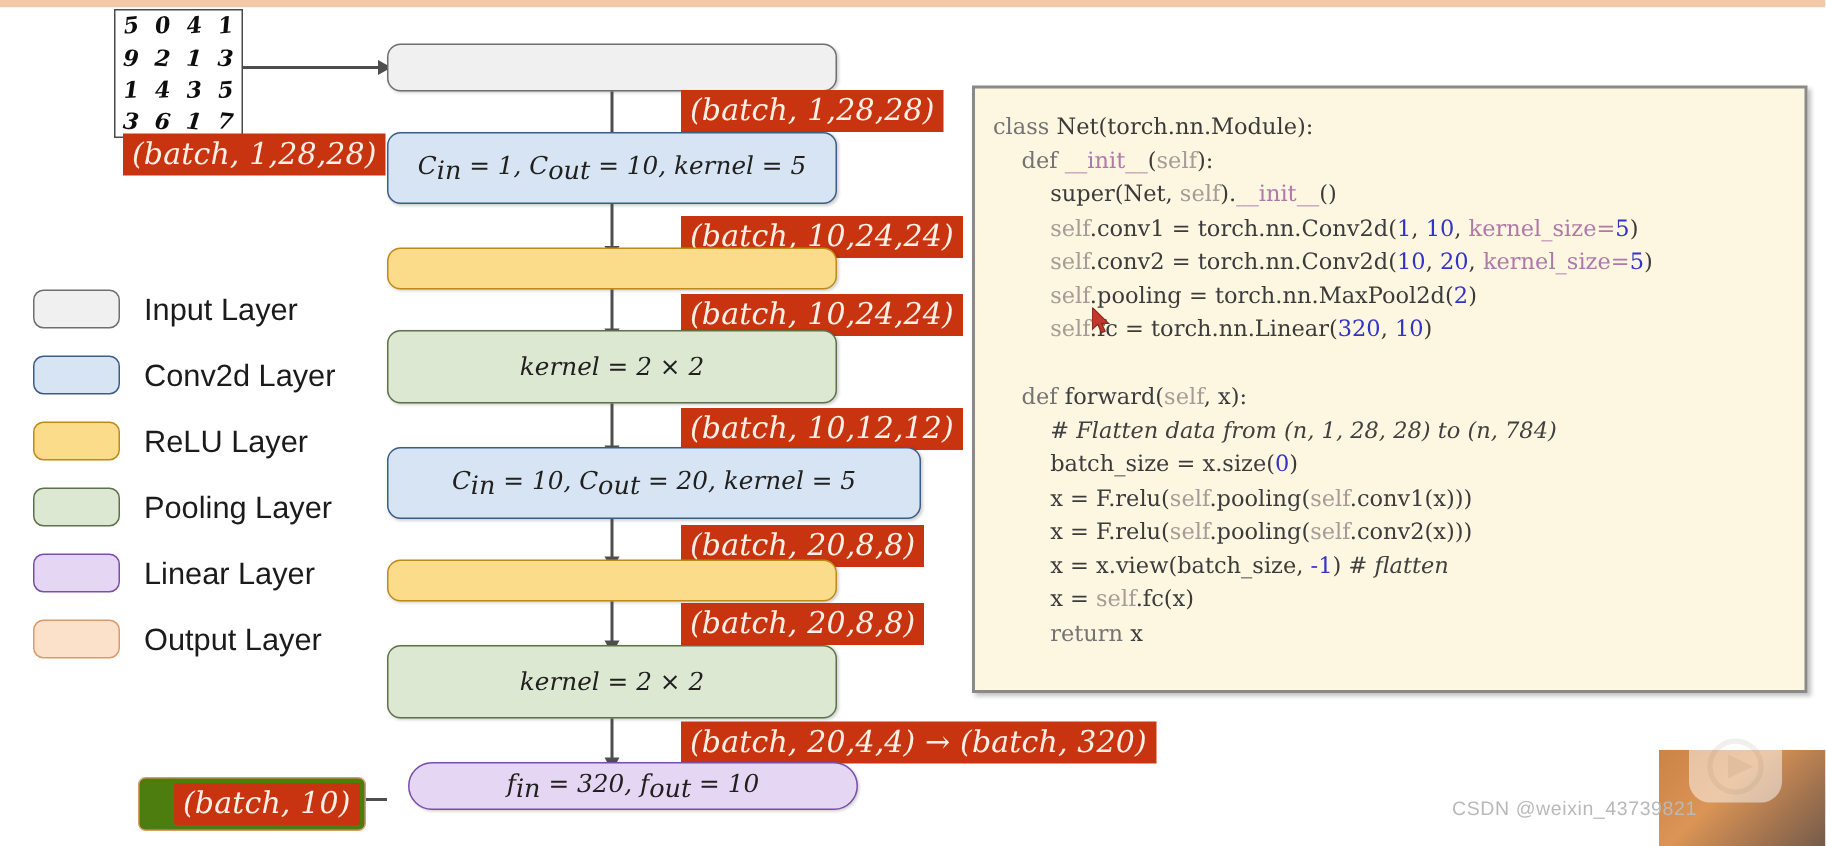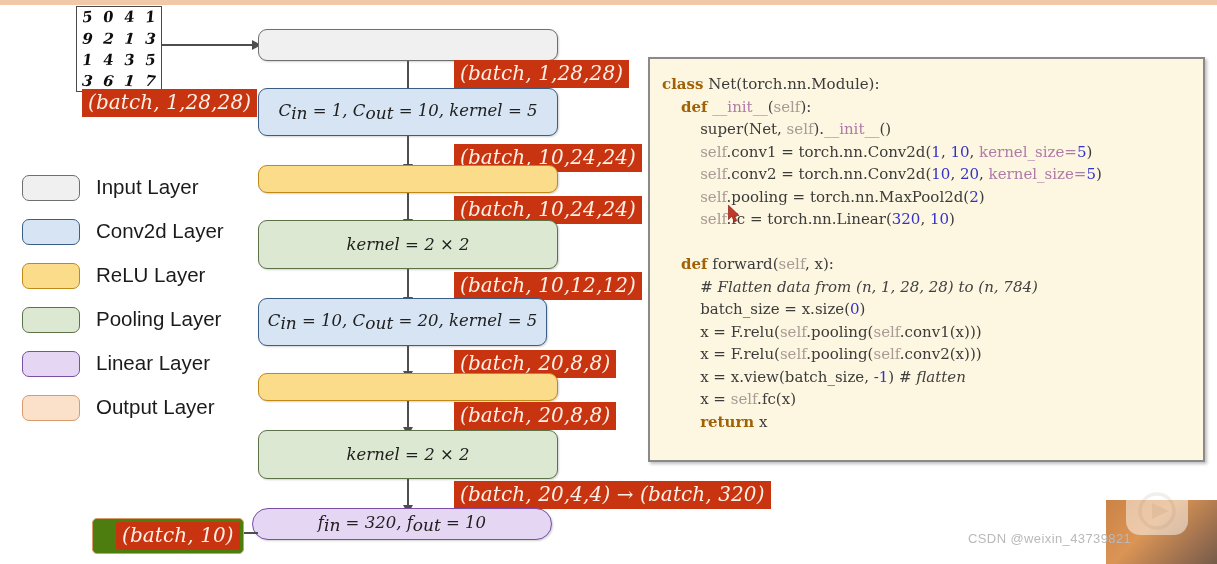--- a/index.html
+++ b/index.html
@@ -35,21 +35,21 @@
     margin-left:20px;
   }
   .out-chip{
     position:absolute;background:#4d7c0f;border:1.5px solid #d99a6c;
     border-radius:5px;padding:3px;
   }
   .out-chip .tensor-label{position:static;display:block;border-radius:2px;}
 
   
   .legend{position:absolute;left:22px;top:175px;}
-  .legend-row{display:flex;align-items:flex-start;height:44px;}
+  .legend-row{display:flex;align-items:flex-end;height:44px;}
   .legend-swatch{width:58px;height:26px;border-radius:7px;margin-right:16px;box-sizing:border-box;}
   .legend-text{font-size:20.5px;color:#1b1b1b;font-family:"Liberation Sans", sans-serif;}
 
   
   .c-input{background:#f0f0f0;border:1.4px solid #6f6f6f;}
   .c-conv{background:#d6e4f4;border:1.4px solid #3b5e86;}
   .c-relu{background:#fbdc8a;border:1.4px solid #c08a18;}
   .c-pool{background:#dde8d2;border:1.4px solid #5d7248;}
   .c-linear{background:#e5d6f3;border:1.4px solid #7a4fa8;}
   .c-output{background:#fbe0ca;border:1.4px solid #d99a6c;}
@@ -87,21 +87,21 @@
   .code-panel{
     position:absolute;left:648px;top:57px;width:557px;height:405px;
     background:#fdf6e0;border:2px solid #8a8a8a;box-sizing:border-box;
     box-shadow:2px 2px 3px rgba(0,0,0,.25);
     padding:14px 10px 10px 12px;overflow:hidden;
   }
   .code-line{
     font-family:"DejaVu Serif", serif;font-size:15px;line-height:22.5px;
     color:#3b3b3b;white-space:pre;
   }
-  .kw{color:#a16207;font-weight:bold;text-align:right;}
+  .kw{color:#737373;font-weight:normal;text-align:right;}
   .self{color:#a89a96;}
   .dunder{color:#b07aa8;}
   .num{color:#3333cc;}
   .cmt{color:#404040;font-style:italic;}
   .plain{color:#3b3b3b;}
   .cursor{position:absolute;left:728px;top:205px;width:14px;height:18px;}
 
   
   .watermark{
     position:absolute;left:968px;top:531px;font-size:13px;color:#b9b9b9;
@@ -183,37 +183,37 @@
 <div class="flow-box c-relu" style="left:258px;top:165px;width:300px;height:28px;"></div>
 <div class="varrow" style="left:407px;top:193px;height:27px;"></div>
 <div class="tensor-label" style="left:434px;top:196px;">(batch, 10,24,24)</div>
 
 <div class="flow-box c-pool" style="left:258px;top:220px;width:300px;height:49px;">
   <span>kernel = 2 × 2</span>
 </div>
 <div class="varrow" style="left:407px;top:269px;height:29px;"></div>
 <div class="tensor-label" style="left:434px;top:272px;">(batch, 10,12,12)</div>
 
-<div class="flow-box c-conv" style="left:258px;top:298px;width:289px;height:48px;">
+<div class="flow-box c-conv" style="left:258px;top:298px;width:356px;height:48px;">
   <span>C<span class="sub">in</span> <span class="op">=</span> 10, C<span class="sub">out</span> <span class="op">=</span> 20, kernel <span class="op">=</span> 5</span>
 </div>
 <div class="varrow" style="left:407px;top:346px;height:26px;"></div>
 <div class="tensor-label" style="left:434px;top:350px;">(batch, 20,8,8)</div>
 
 <div class="flow-box c-relu" style="left:258px;top:373px;width:300px;height:28px;"></div>
 <div class="varrow" style="left:407px;top:401px;height:27px;"></div>
 <div class="tensor-label" style="left:434px;top:402px;">(batch, 20,8,8)</div>
 
 <div class="flow-box c-pool" style="left:258px;top:430px;width:300px;height:49px;">
   <span>kernel = 2 × 2</span>
 </div>
 <div class="varrow" style="left:407px;top:479px;height:27px;"></div>
 <div class="tensor-label" style="left:434px;top:481px;">(batch, 20,4,4) → (batch, 320)</div>
 
-<div class="flow-box c-linear" style="left:252px;top:508px;width:300px;height:32px;border-radius:22px;">
+<div class="flow-box c-linear" style="left:272px;top:508px;width:300px;height:32px;border-radius:22px;">
   <span>f<span class="sub">in</span> <span class="op">=</span> 320, f<span class="sub">out</span> <span class="op">=</span> 10</span>
 </div>
 
 <div class="harrow left" style="left:210px;top:532px;width:48px;"></div>
 <div class="out-chip" style="left:92px;top:518px;">
   <div class="tensor-label">(batch, 10)</div>
 </div>
 
 <div class="code-panel">
   <div class="code-line"><span class="kw">class</span> <span class="plain">Net(torch.nn.Module):</span></div>

